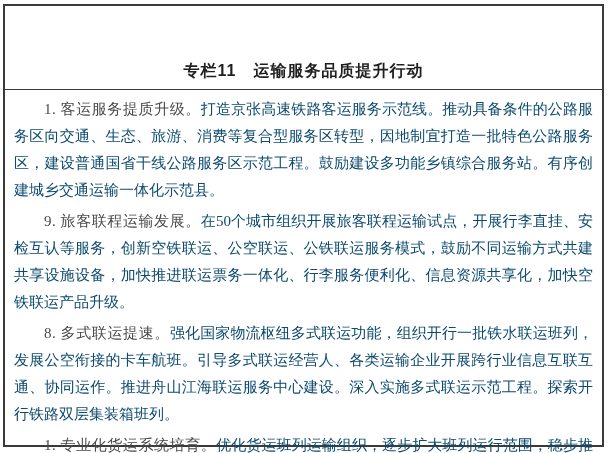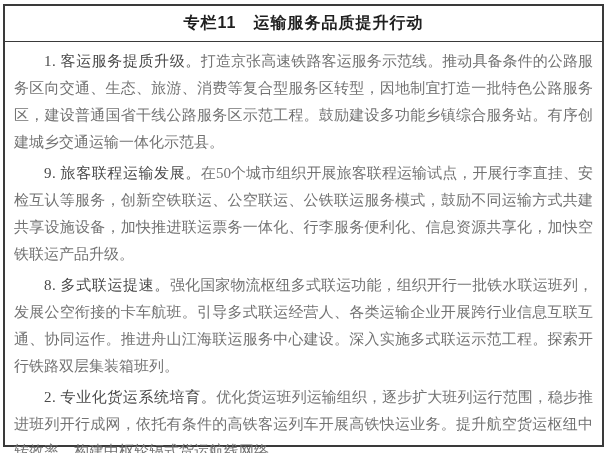--- a/index.html
+++ b/index.html
@@ -29,55 +29,56 @@
     height: 36px;
     border-bottom: 1px solid #3a3a3a;
     display: flex;
     align-items: center;
     justify-content: center;
     font-family: "Liberation Sans", "DejaVu Sans", sans-serif;
     font-weight: bold;
     font-size: 16px;
     color: #1f1f1f;
     letter-spacing: 1px;
+    margin-top: 48px;
   }
   .panel-body {
     padding: 6px 9px 0 9px;
     font-size: 15px;
     line-height: 27px;
     color: #2e2e2e;
     text-align: justify;
   }
   .para {
     text-indent: 2em;
     margin-bottom: 4px;
   }
   .para-label {
     color: #4a4a4a;
     letter-spacing: 0.5px;
   }
   .para-text {
-    color: #737373;
+    color: #0c4a6e;
   }
 </style>
 </head>
 <body>
 
 <div class="page">
   <div class="panel">
     <div class="panel-title">专栏11　运输服务品质提升行动</div>
     <div class="panel-body">
       <p class="para">
         <span class="para-label">1. 客运服务提质升级。</span><span class="para-text">打造京张高速铁路客运服务示范线。推动具备条件的公路服务区向交通、生态、旅游、消费等复合型服务区转型，因地制宜打造一批特色公路服务区，建设普通国省干线公路服务区示范工程。鼓励建设多功能乡镇综合服务站。有序创建城乡交通运输一体化示范县。</span>
       </p>
       <p class="para">
         <span class="para-label">9. 旅客联程运输发展。</span><span class="para-text">在50个城市组织开展旅客联程运输试点，开展行李直挂、安检互认等服务，创新空铁联运、公空联运、公铁联运服务模式，鼓励不同运输方式共建共享设施设备，加快推进联运票务一体化、行李服务便利化、信息资源共享化，加快空铁联运产品升级。</span>
       </p>
       <p class="para">
         <span class="para-label">8. 多式联运提速。</span><span class="para-text">强化国家物流枢纽多式联运功能，组织开行一批铁水联运班列，发展公空衔接的卡车航班。引导多式联运经营人、各类运输企业开展跨行业信息互联互通、协同运作。推进舟山江海联运服务中心建设。深入实施多式联运示范工程。探索开行铁路双层集装箱班列。</span>
       </p>
       <p class="para">
-        <span class="para-label">2. 专业化货运系统培育。</span><span class="para-text">优化货运班列运输组织，逐步扩大班列运行范围，稳步推进班列开行成网，依托有条件的高铁客运列车开展高铁快运业务。提升航空货运枢纽中转效率，构建中枢轮辐式货运航线网络。</span>
+        <span class="para-label">1. 专业化货运系统培育。</span><span class="para-text">优化货运班列运输组织，逐步扩大班列运行范围，稳步推进班列开行成网，依托有条件的高铁客运列车开展高铁快运业务。提升航空货运枢纽中转效率，构建中枢轮辐式货运航线网络。</span>
       </p>
 
     </div>
   </div>
 </div>
 
 </body></html>

